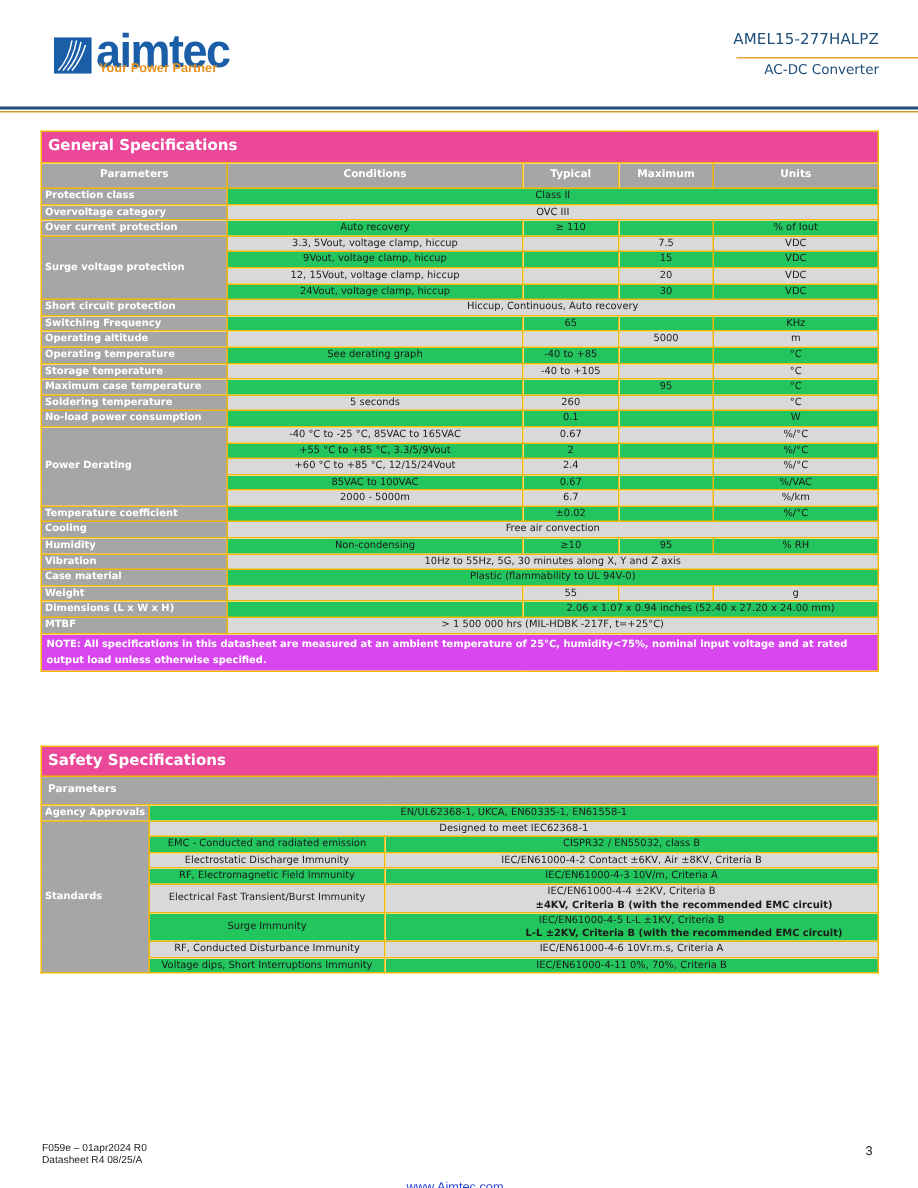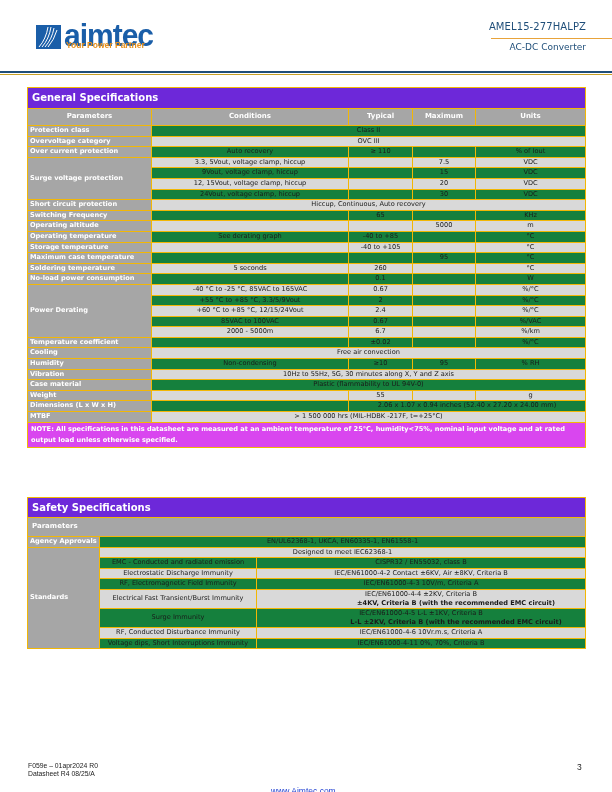--- a/index.html
+++ b/index.html
@@ -15,24 +15,24 @@
 
   .prod-title { position: absolute; right: 26px; top: 21px; font-family: "DejaVu Sans", sans-serif; font-size: 10px; color: #1f4e79; letter-spacing: 0.1px; }
   .prod-underline { position: absolute; left: 491px; right: 0; top: 38px; height: 1px; background: #e8a33a; }
   .prod-sub { position: absolute; right: 26px; top: 42px; font-size: 9px; color: #1f4e79; }
   .header-rule-blue { position: absolute; left: 0; right: 0; top: 71px; height: 2px; background: #1f4e79; }
   .header-rule-gold { position: absolute; left: 0; right: 0; top: 74px; height: 1px; background: #c9a227; }
 
   
   table.spec { position: absolute; left: 27px; width: 558px; border-collapse: collapse; font-size: 6.6px; table-layout: fixed; }
   table.spec td, table.spec th { border: 1px solid #f2b705; padding: 0 2px; height: 10.6px; line-height: 9.6px; white-space: nowrap; overflow: hidden; }
-  .sec-title { background: #6d28d9; color: #ffffff; font-size: 10px; font-weight: bold; text-align: left !important; height: 21px !important; padding-left: 4px !important; }
+  .sec-title { background: #ec4899; color: #ffffff; font-size: 10px; font-weight: bold; text-align: left !important; height: 21px !important; padding-left: 4px !important; }
   .col-head { background: #a6a6a6; color: #ffffff; font-size: 7px; font-weight: bold; text-align: center; height: 17px !important; }
   .param { background: #a6a6a6; color: #ffffff; font-weight: bold; text-align: left; }
-  .row-a td.v { background: #15803d; margin-top: 37px; }
+  .row-a td.v { background: #22c55e; margin-top: 37px; }
   .row-b td.v { background: #d9d9d9; }
   td.v { text-align: center; }
   td.l { text-align: center; }
   .note { background: #d946ef; color: #ffffff; font-weight: bold; text-align: left; white-space: normal !important; line-height: 11px !important; height: 24px !important; padding: 1px 3px !important; }
 
   #gen { top: 87px; }
   #safety { top: 497px; }
   #safety td.sec-title { height: 20px !important; margin-top: 12px; }
   #safety td.sub-head { background: #a6a6a6; color: #fff; font-weight: bold; font-size: 7px; height: 19px; padding-left: 4px; }
   #safety td.multi { height: 19px; line-height: 9px; }

